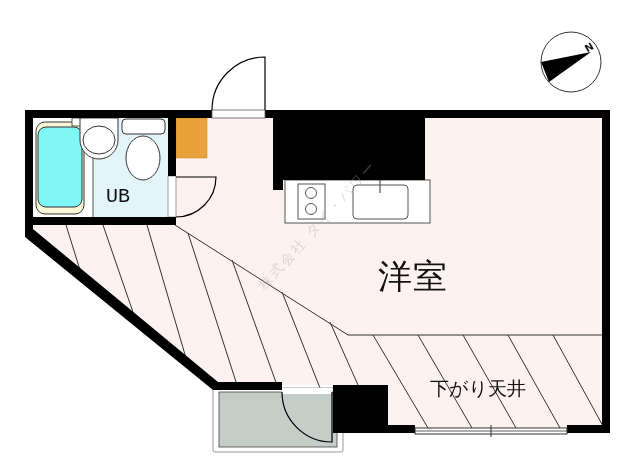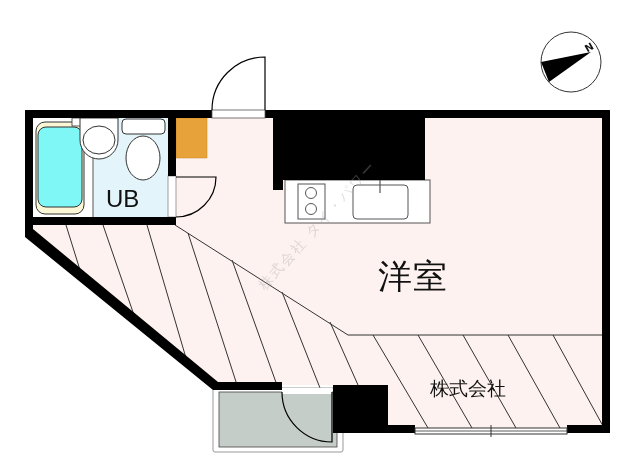--- a/index.html
+++ b/index.html
@@ -2,21 +2,21 @@
 <html><head>
 <meta charset="utf-8">
 <style>
   html, body { margin: 0; padding: 0; background: #ffffff; }
   body { width: 640px; height: 473px; overflow: hidden; position: relative;
          font-family: "DejaVu Sans", "Liberation Sans", sans-serif; }
   #plan { position: absolute; left: 0; top: 0; width: 640px; height: 473px; }
   .label { position: absolute; color: #111; white-space: nowrap; }
   .room-main { left: 330px; top: 254px; font-size: 34px; letter-spacing: 1px; margin-left: 48px; }
   .room-ceiling { left: 430px; top: 376px; font-size: 19px; }
-  .room-ub { left: 106px; top: 185px; font-size: 24px; font-family: Liberation Sans, sans-serif; }
+  .room-ub { left: 106px; top: 185px; font-size: 20px; font-family: Liberation Mono, monospace; }
   .watermark { left: 255px; top: 282px; font-size: 14px; color: rgba(160,160,160,0.35);
                transform: rotate(-48deg); transform-origin: left top; letter-spacing: 2px; }
   .compass-n { left: 585px; top: 42px; font-size: 10px; font-weight: bold; transform: rotate(-30deg); }
 </style>
 </head>
 <body>
 
 <svg id="plan" viewBox="0 0 640 473" xmlns="http://www.w3.org/2000/svg">
 
   <g>
@@ -125,16 +125,16 @@
     <path d="M 212 110 A 53 53 0 0 1 265 57 L 265 110" fill="none" stroke="#000" stroke-width="1.2"></path>
   </g>
 
   <g>
     <circle cx="571" cy="62" r="30" fill="#fff" stroke="#333" stroke-width="1"></circle>
     <polygon points="591,52 541,62 549,82" fill="#000"></polygon>
   </g>
 </svg>
 
 <div class="label room-main">洋室</div>
-<div class="label room-ceiling">株式会社</div>
+<div class="label room-ceiling">下がり天井</div>
 <div class="label room-ub">UB</div>
 <div class="label compass-n">N</div>
 <div class="label watermark">株式会社 タイ・パワー</div>
 
 </body></html>

